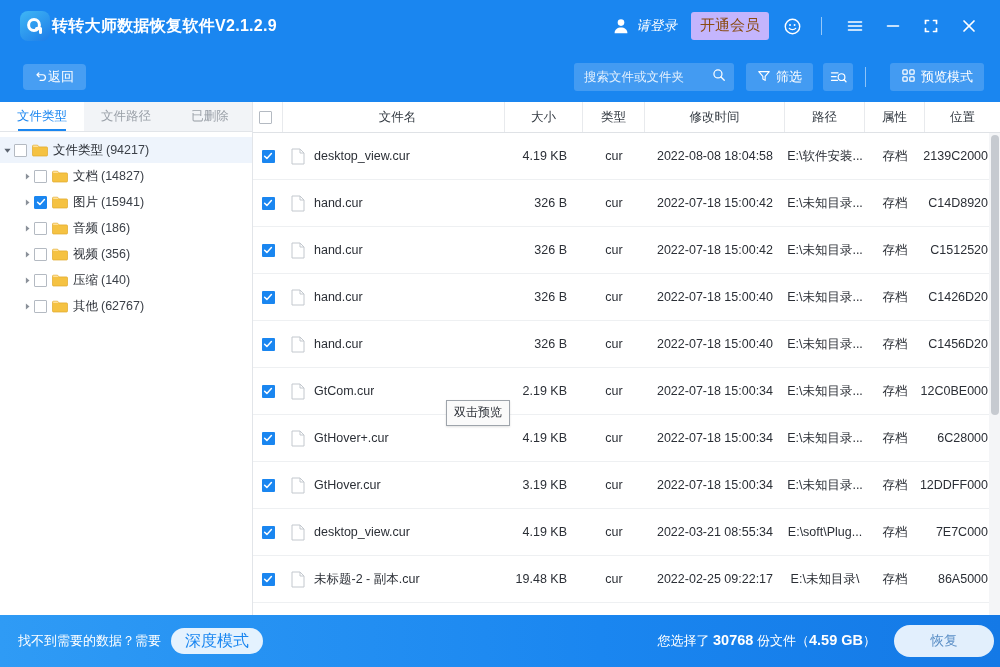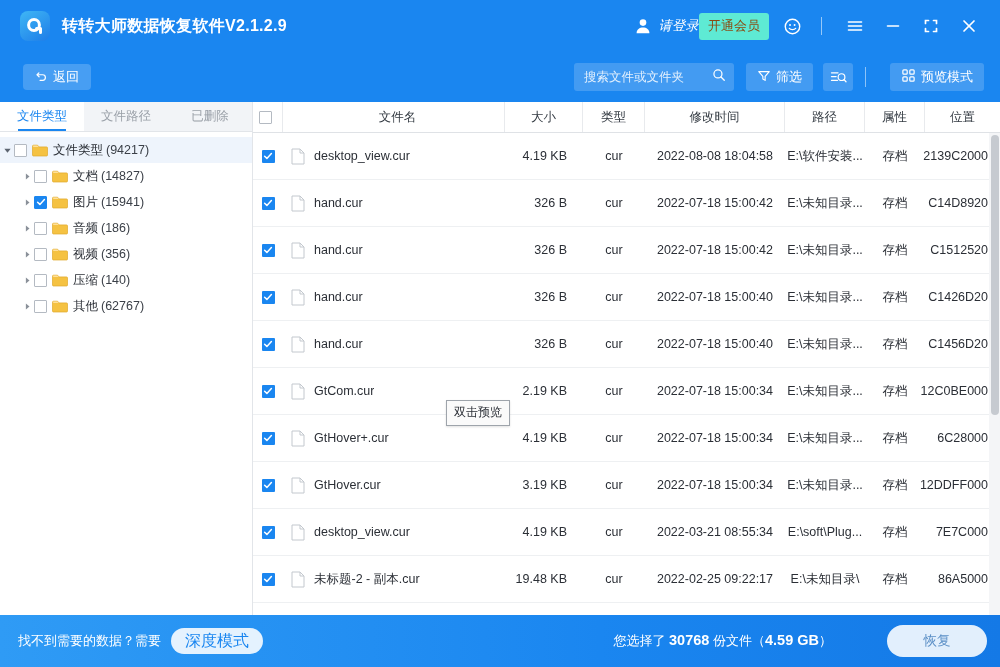--- a/index.html
+++ b/index.html
@@ -15,50 +15,50 @@
     position: absolute; left: 0; top: 0; width: 1000px; height: 52px;
     background: #1a86f0; display: flex; align-items: center;
   }
   .logo {
     width: 30px; height: 30px; margin-left: 20px; border-radius: 8px;
     background: linear-gradient(145deg, #3fb6f5 0%, #1e7de8 100%);
     display: flex; align-items: center; justify-content: center;
     flex: none;
   }
   .app-title {
-    margin-left: 12px; color: #ffffff; font-size: 16px; font-weight: bold;
+    margin-left: 2px; color: #ffffff; font-size: 16px; font-weight: bold;
     letter-spacing: .3px; white-space: nowrap;
   }
   .tb-right {
     margin-left: auto; display: flex; align-items: center; height: 52px;
     padding-right: 16px;
   }
   .user-btn { display: flex; align-items: center; cursor: pointer; font-style: italic; }
   .user-icon { width: 18px; height: 18px; flex: none; }
   .user-label { color: #fff; font-size: 13.5px; margin-left: 7px; white-space: nowrap; }
   .vip-btn {
-    background: #5eead4; color: #8a4b12;
-    font-size: 13px; border-radius: 3px; padding: 4px 9px 5px;
+    margin-left: 14px; background: #c4b5fd; color: #8a4b12;
+    font-size: 15px; border-radius: 3px; padding: 4px 9px 5px;
     white-space: nowrap; cursor: pointer;
   }
   .tb-icon {
     width: 30px; height: 30px; margin-left: 8px; display: flex;
     align-items: center; justify-content: center; cursor: pointer;
   }
   .tb-sep { width: 1px; height: 18px; background: rgba(255,255,255,.55); margin: 0 10px 0 14px; }
 
   
   .toolbar {
     position: absolute; left: 0; top: 52px; width: 1000px; height: 50px;
     background: #1a86f0; display: flex; align-items: center;
   }
   .back-btn {
     margin-left: 23px; height: 26px; padding: 0 12px; border-radius: 4px;
     background: rgba(255,255,255,.20); color: #fff; font-size: 13px;
-    display: flex; align-items: center; gap: 5px; cursor: pointer;
+    display: flex; align-items: center; cursor: pointer;
   }
   .tb2-right { margin-left: auto; display: flex; align-items: center; padding-right: 16px; }
   .search-box {
     width: 160px; height: 28px; background: rgba(255,255,255,.18);
     border-radius: 3px; display: flex; align-items: center;
     padding: 0 8px 0 10px; cursor: text;
   }
   .search-box input {
     flex: 1; background: transparent; border: none; outline: none;
     color: #fff; font-size: 12.5px; font-family: inherit; width: 100%;
@@ -173,21 +173,21 @@
     background: linear-gradient(90deg, #2f9bf5 0%, #1a86f0 60%, #1479e6 100%);
     display: flex; align-items: center;
   }
   .sb-left { display: flex; align-items: center; margin-left: 18px; }
   .sb-text { color: #fff; font-size: 13px; white-space: nowrap; }
   .deep-btn {
     margin-left: 10px; height: 26px; padding: 0 14px; border-radius: 13px;
     background: rgba(255,255,255,.88); color: #1a86f0; font-size: 16px;
     display: flex; align-items: center; cursor: pointer;
   }
-  .sb-right { margin-left: auto; display: flex; align-items: center; padding-right: 13px; gap: 37px; }
+  .sb-right { margin-left: auto; display: flex; align-items: center; padding-right: 6px; }
   .sel-text { color: #fff; font-size: 13px; white-space: nowrap; }
   .sel-text b { font-size: 14.5px; font-weight: bold; }
   .recover-btn {
     margin-left: 18px; width: 100px; height: 32px; border-radius: 16px;
     background: rgba(255,255,255,.88); color: #5b8fc6; font-size: 13.5px;
     display: flex; align-items: center; justify-content: center; cursor: pointer;
   }
 </style>
 </head>
 <body>

